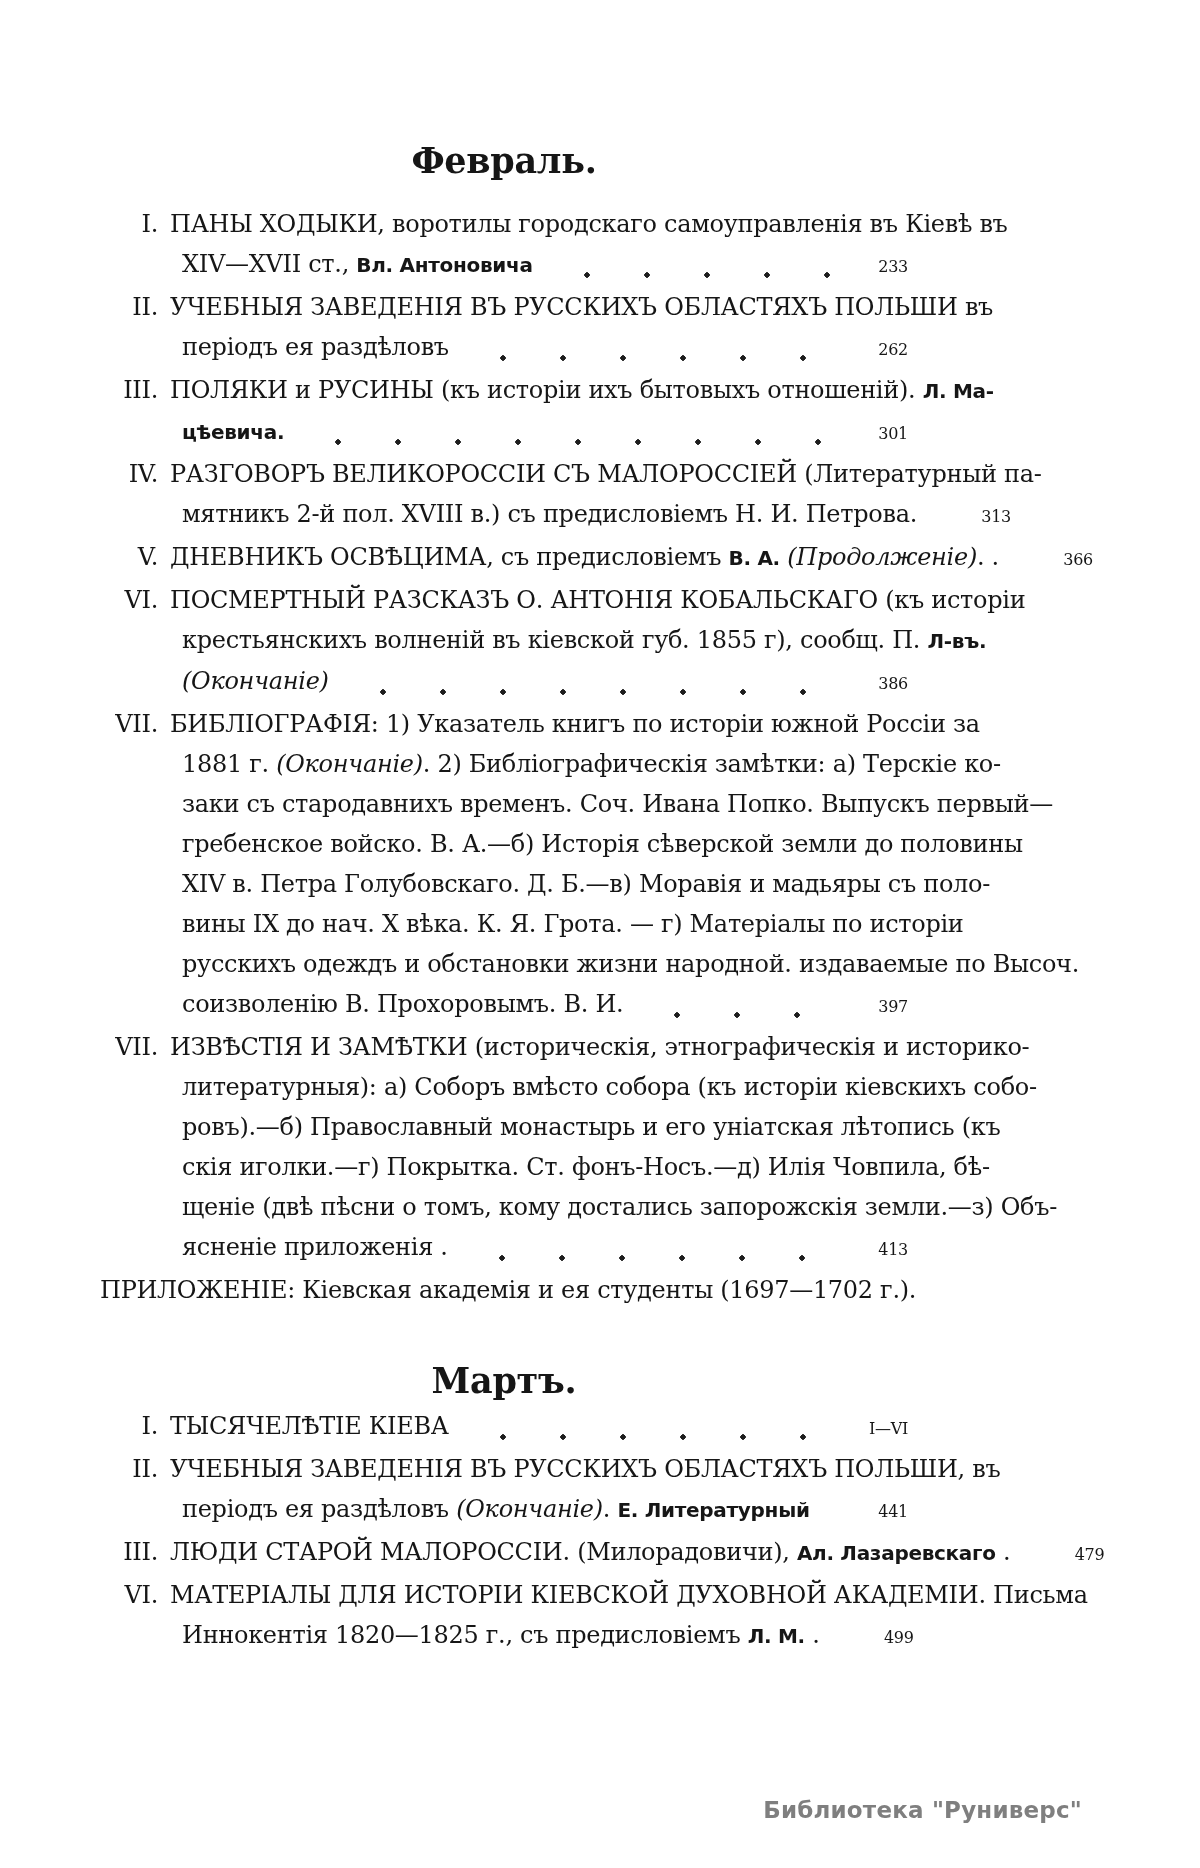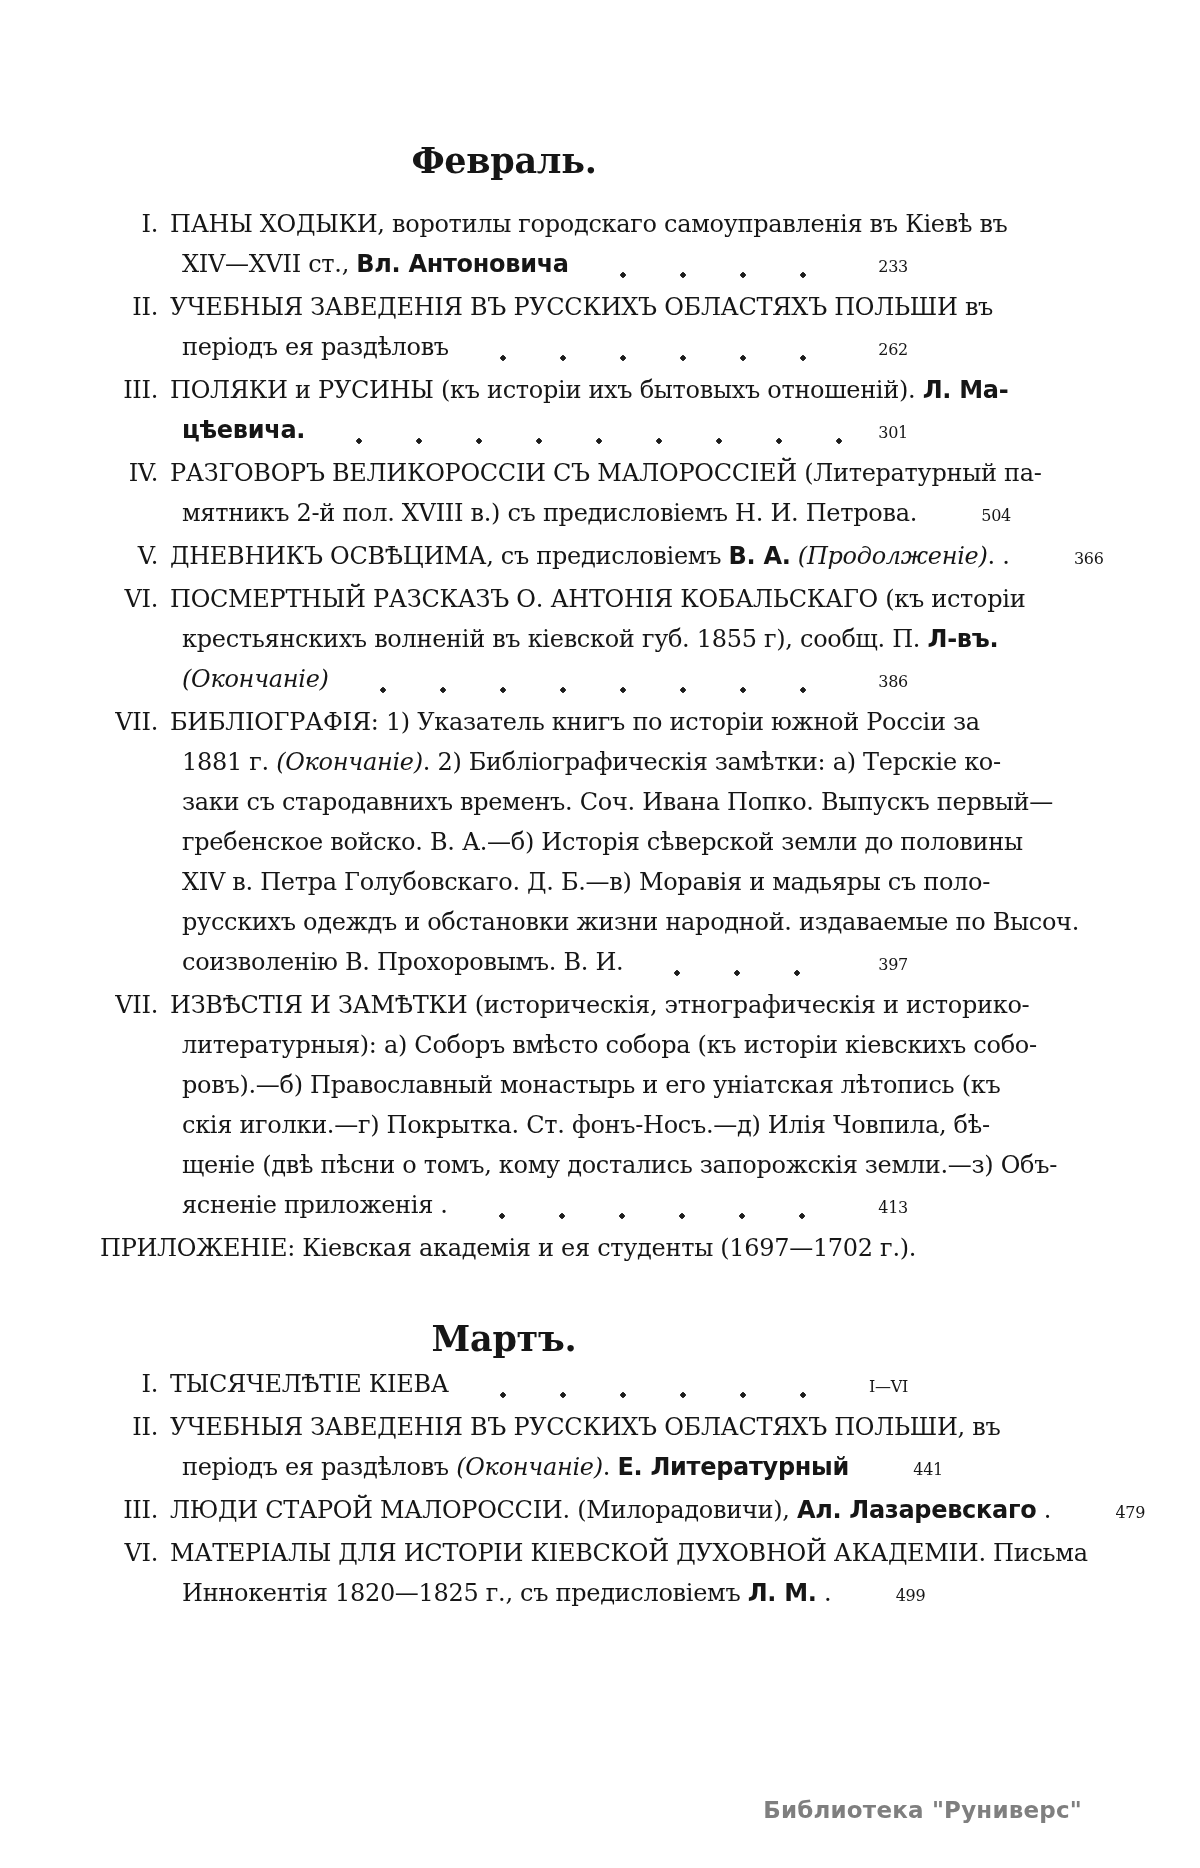--- a/index.html
+++ b/index.html
@@ -19,21 +19,21 @@
   }
   .month-heading.first{margin-top:140px;margin-bottom:22px;}
   .month-heading.later{margin-top:50px;margin-bottom:4px;}
   .toc-line{
     display:flex;align-items:baseline;
     font-size:24px;line-height:40px;white-space:nowrap;
   }
   .toc-num{flex:0 0 58px;padding-right:12px;text-align:right;}
   .toc-line.cont .toc-text{padding-left:12px;}
   .toc-text{flex:0 1 auto;}
-  .toc-text .b{font-weight:700;font-family:"DejaVu Sans", sans-serif;font-size:24px;}
+  .toc-text .b{font-weight:700;font-family:"DejaVu Sans", sans-serif;font-size:20px;}
   .toc-text .i{font-style:italic;}
   .dot-leader{
     flex:1 1 30px;height:8px;align-self:flex-end;
     margin:0 12px 9px 16px;min-width:14px;
     background-image:radial-gradient(circle, #1d1d1d 2.5px, rgba(0,0,0,0) 2.9px);
     background-size:60px 8px;background-repeat:repeat-x;background-position:8px 1px;
   }
   .page-number{flex:0 0 auto;min-width:52px;text-align:right;font-size:16px;}
   .watermark{
     position:absolute;top:1797px;right:118px;
@@ -90,21 +90,21 @@
   <div class="toc-line first nopage">
     <span class="toc-num">IV.</span>
     <span class="toc-text"><span class="n">РАЗГОВОРЪ ВЕЛИКОРОССІИ СЪ МАЛОРОССІЕЙ (Литературный па-</span></span>
 
   </div>
 
   <div class="toc-line cont">
     <span class="toc-num"></span>
     <span class="toc-text"><span class="n">мятникъ 2-й пол. XVIII в.) съ предисловіемъ Н. И. Петрова.</span></span>
     <span class="dot-leader"></span>
-    <span class="page-number">504</span>
+    <span class="page-number">313</span>
   </div>
 
   <div class="toc-line first">
     <span class="toc-num">V.</span>
     <span class="toc-text"><span class="n">ДНЕВНИКЪ ОСВѢЦИМА, съ предисловіемъ </span><span class="b">В. А.</span><span class="n"> </span><span class="i">(Продолженіе)</span><span class="n">. .</span></span>
     <span class="dot-leader"></span>
     <span class="page-number">366</span>
   </div>
 
   <div class="toc-line first nopage">
@@ -149,20 +149,25 @@
     <span class="toc-text"><span class="n">гребенское войско. В. А.—б) Исторія сѣверской земли до половины</span></span>
 
   </div>
 
   <div class="toc-line cont nopage">
     <span class="toc-num"></span>
     <span class="toc-text"><span class="n">XIV в. Петра Голубовскаго. Д. Б.—в) Моравія и мадьяры съ поло-</span></span>
 
   </div>
 
+  <div class="toc-line cont nopage">
+    <span class="toc-num"></span>
+    <span class="toc-text"><span class="n">вины IX до нач. X вѣка. К. Я. Грота. — г) Матеріалы по исторіи</span></span>
+
+  </div>
 
   <div class="toc-line cont nopage">
     <span class="toc-num"></span>
     <span class="toc-text"><span class="n">русскихъ одеждъ и обстановки жизни народной. издаваемые по Высоч.</span></span>
 
   </div>
 
   <div class="toc-line cont">
     <span class="toc-num"></span>
     <span class="toc-text"><span class="n">соизволенію В. Прохоровымъ. В. И.</span></span>

